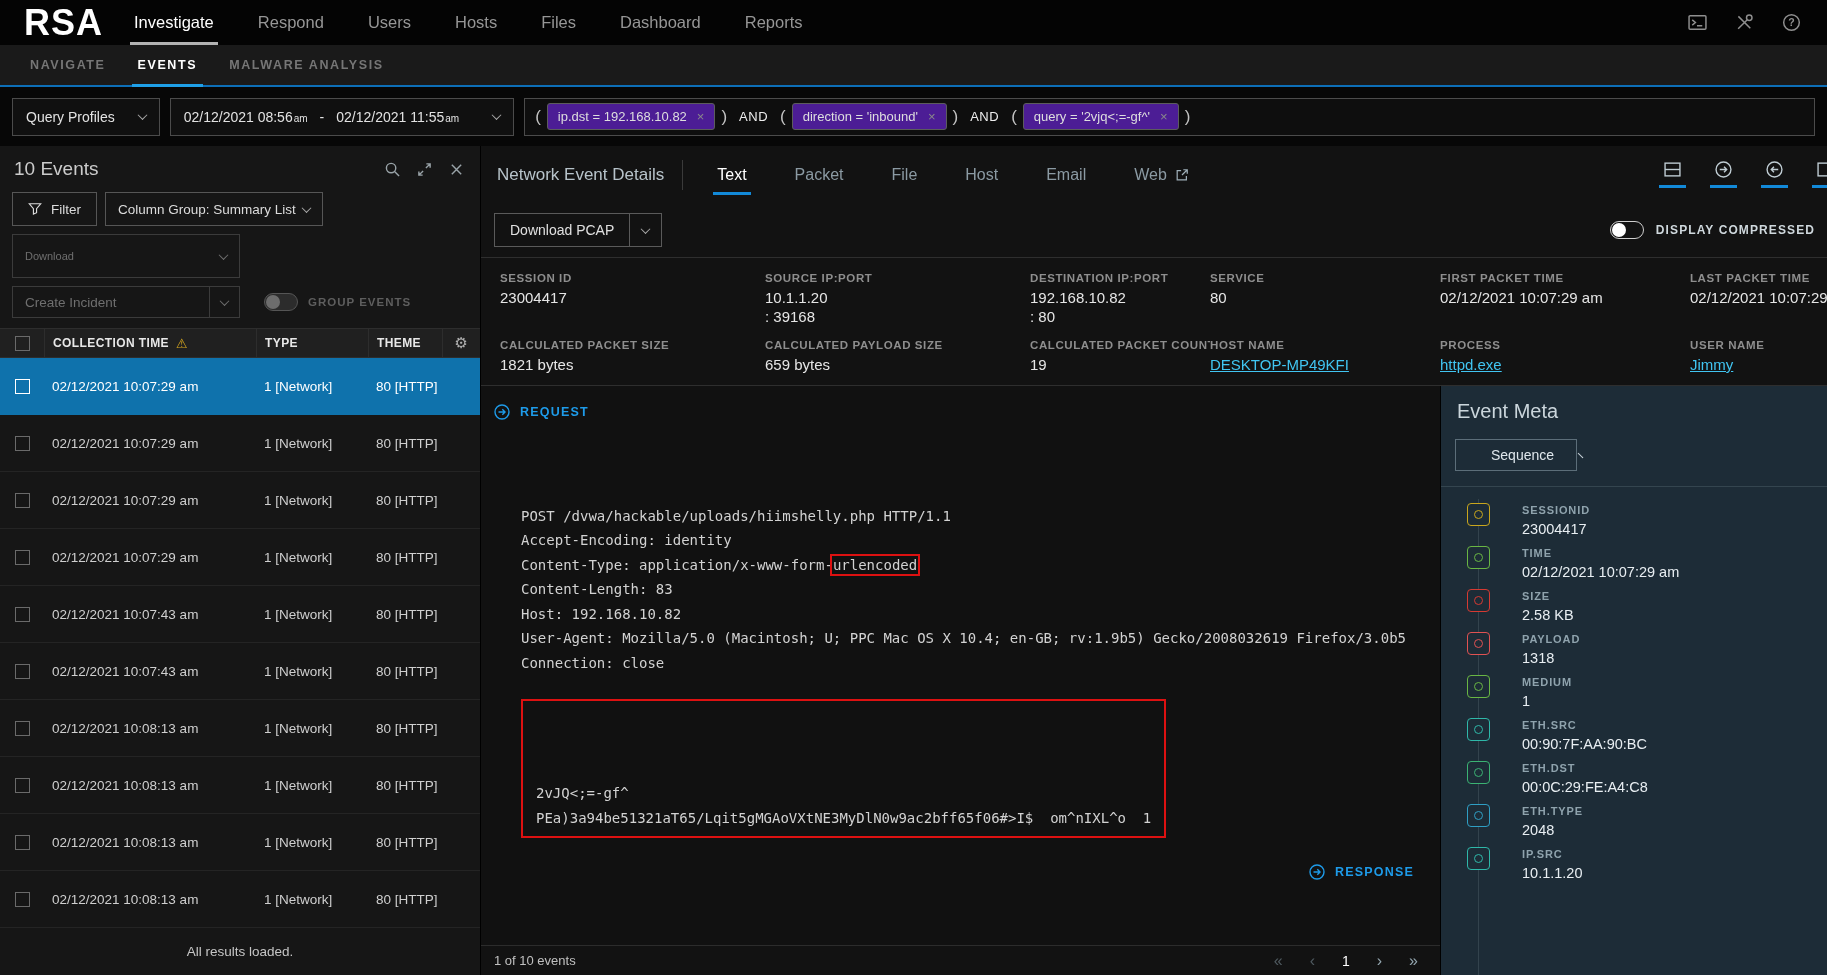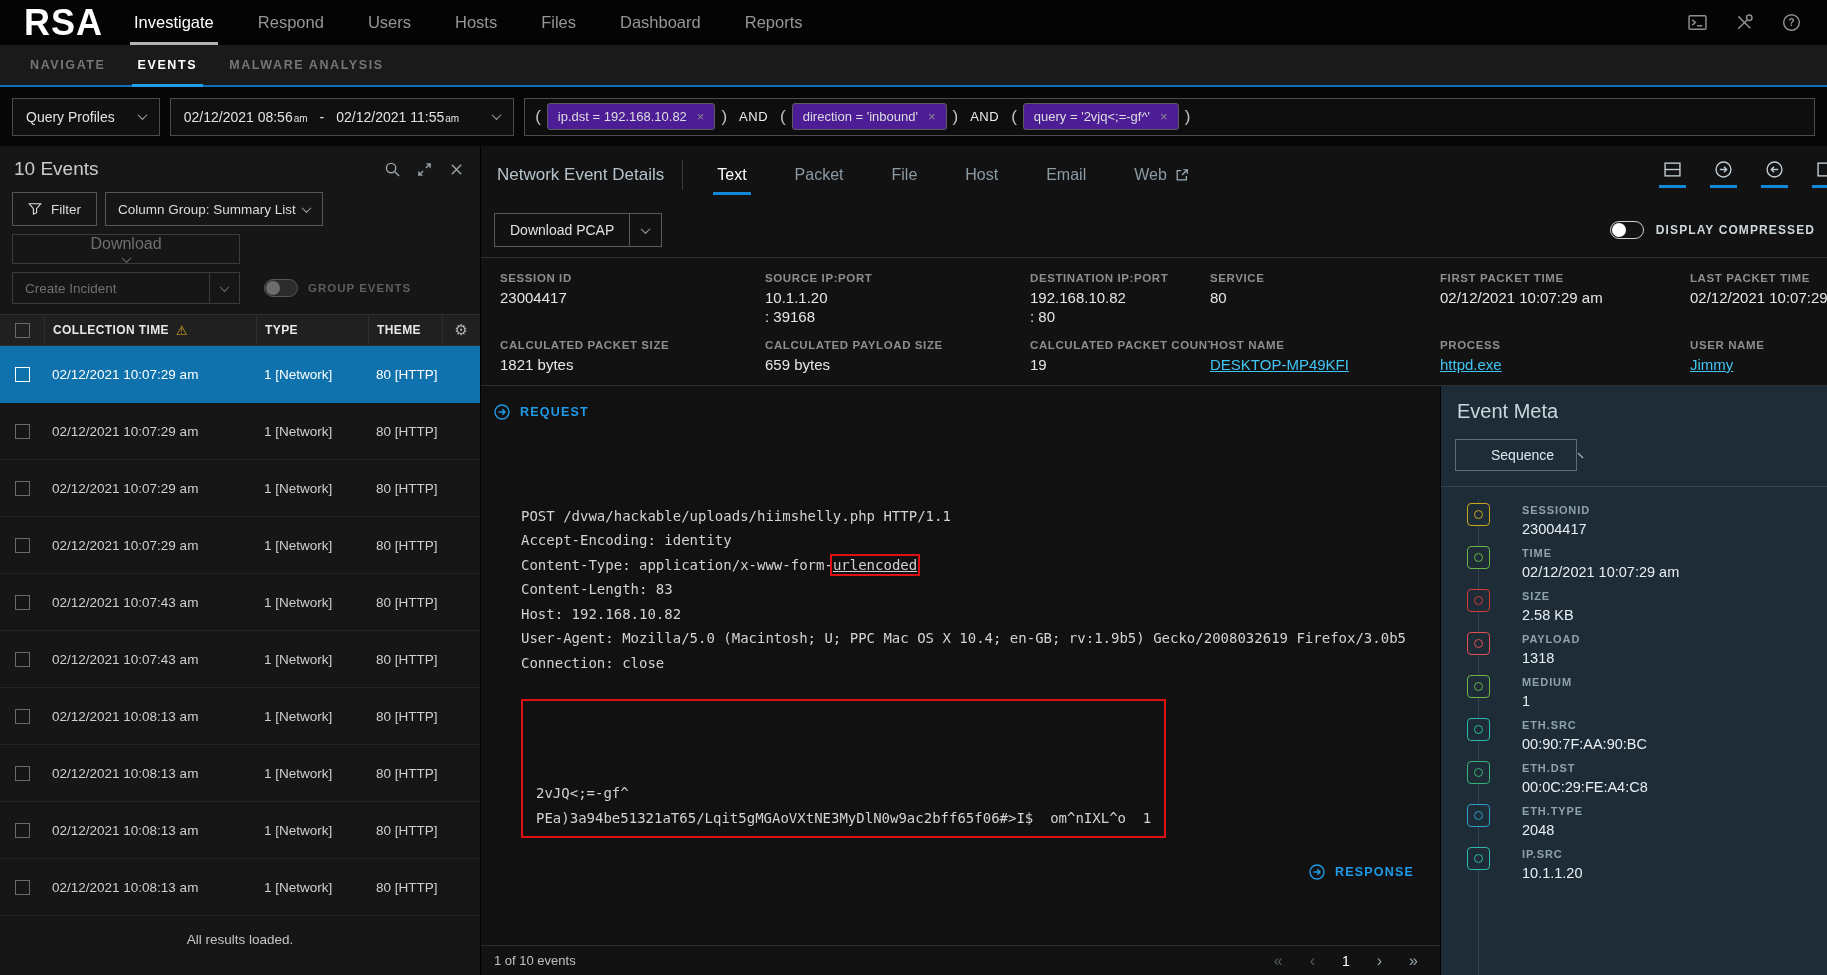--- a/index.html
+++ b/index.html
@@ -43,21 +43,21 @@
   .events-panel { width:481px; background:#161616; border-right:1px solid #000; display:flex; flex-direction:column; }
   .ep-head { display:flex; align-items:center; padding:12px 16px 8px 14px; }
   .ep-title { font-size:19px; color:#cbcbcb; flex:1; font-weight:400; }
   .ep-hicons { display:flex; gap:17px; color:#9aa4a9; }
   .ep-hicons svg { width:15px; height:15px; cursor:pointer; }
   .ep-controls { padding:4px 12px 10px; }
   .ep-row { display:flex; gap:8px; margin-top:8px; align-items:center; }
   .btn-filter { height:34px; border:1px solid #565656; display:flex; align-items:center; gap:9px; padding:0 15px; font-size:13.5px; color:#dcdcdc; cursor:pointer; }
   .btn-filter svg { width:14px; height:14px; }
   .dd-colgroup { height:34px; width:218px; border:1px solid #565656; display:flex; align-items:center; justify-content:space-between; padding:0 12px; font-size:13.5px; color:#dcdcdc; cursor:pointer; }
-  .dd-download { height:30px; width:228px; border:1px solid #3b3b3b; display:flex; align-items:center; justify-content:space-between; padding:0 12px; font-size:16px; color:#6f6f6f;flex-direction:column; }
+  .dd-download { height:44px; width:228px; border:1px solid #3b3b3b; display:flex; align-items:center; justify-content:space-between; padding:0 12px; font-size:11px; color:#6f6f6f; }
   .dd-download .chev, .btn-incident .chev { border-color:#6f6f6f; }
   .btn-incident { height:32px; width:228px; border:1px solid #3b3b3b; display:flex; align-items:stretch; font-size:13.5px; color:#6f6f6f; }
   .btn-incident .lab { flex:1; display:flex; align-items:center; padding:0 12px; }
   .btn-incident .dd { width:30px; border-left:1px solid #3b3b3b; display:flex; align-items:center; justify-content:center; }
   .toggle { width:34px; height:18px; border-radius:9px; background:#2c2c2c; border:1px solid #555; position:relative; flex:none; cursor:pointer; }
   .toggle .knob { width:14px; height:14px; border-radius:50%; background:#6d6d6d; position:absolute; top:1px; left:1px; }
   .tg-label { font-size:11.5px; font-weight:bold; letter-spacing:1px; color:#5e5e5e; margin-left:10px; }
   .grp { margin-left:16px; display:flex; align-items:center; }
 
   .table-head { display:flex; align-items:center; height:32px; background:#202020; border-top:1px solid #2d2d2d; border-bottom:1px solid #2d2d2d; font-size:12px; font-weight:bold; color:#e8e8e8; letter-spacing:.4px; }
@@ -107,21 +107,21 @@
   .sum-cell .val2 { font-size:15px; color:#e6e6e6; margin-top:2px; }
   .sum-cell .val.link { color:#41c5f2; text-decoration:underline; cursor:pointer; }
 
   .mp-body { flex:1; min-height:0; display:flex; }
   .text-col { width:960px; display:flex; flex-direction:column; border-right:1px solid #000; background:#111; }
   .text-scroll { flex:1; overflow:hidden; padding:18px 18px 0 13px; }
   .section-label { display:flex; align-items:center; gap:10px; color:#1e9be9; font-weight:bold; font-size:12.5px; letter-spacing:1.2px; }
   .section-label svg { width:16px; height:16px; }
   .section-label.right { justify-content:flex-end; padding-right:8px; margin-top:26px; }
   .mono { font-family:"DejaVu Sans Mono",monospace; font-size:14px; line-height:24.5px; color:#d2d2d2; margin-top:10px; padding-left:27px; white-space:pre; }
-  .red-inline { outline:2.5px solid #dd1111; outline-offset:1px;text-decoration:underline; }
+  .red-inline { outline:2.5px solid #dd1111; outline-offset:1px; }
   .redbox { margin:24px 0 0 27px; border:2.5px solid #dd1111; padding:5px 13px; width:fit-content; font-family:"DejaVu Sans Mono",monospace; font-size:14px; line-height:25px; color:#d2d2d2; white-space:pre; }
   .text-footer { height:30px; border-top:1px solid #2c2c2c; display:flex; align-items:center; padding:0 16px 0 13px; font-size:13px; color:#c0c0c0; background:#121212; }
   .pager { margin-left:auto; display:flex; align-items:center; gap:27px; font-size:16px; margin-right:6px; }
   .pg-dim { color:#4f5a60; cursor:default; }
   .pg { color:#93a5ae; cursor:pointer; }
   .pg-cur { color:#fff; font-size:14px; }
 
   
   .meta-panel { width:386px; background:#1d2c37; display:flex; flex-direction:column; padding:12px 0 0 14px; overflow:hidden; }
   .meta-title { font-size:20px; color:#cbd6dc; font-weight:400; margin:2px 0 16px 2px; }

